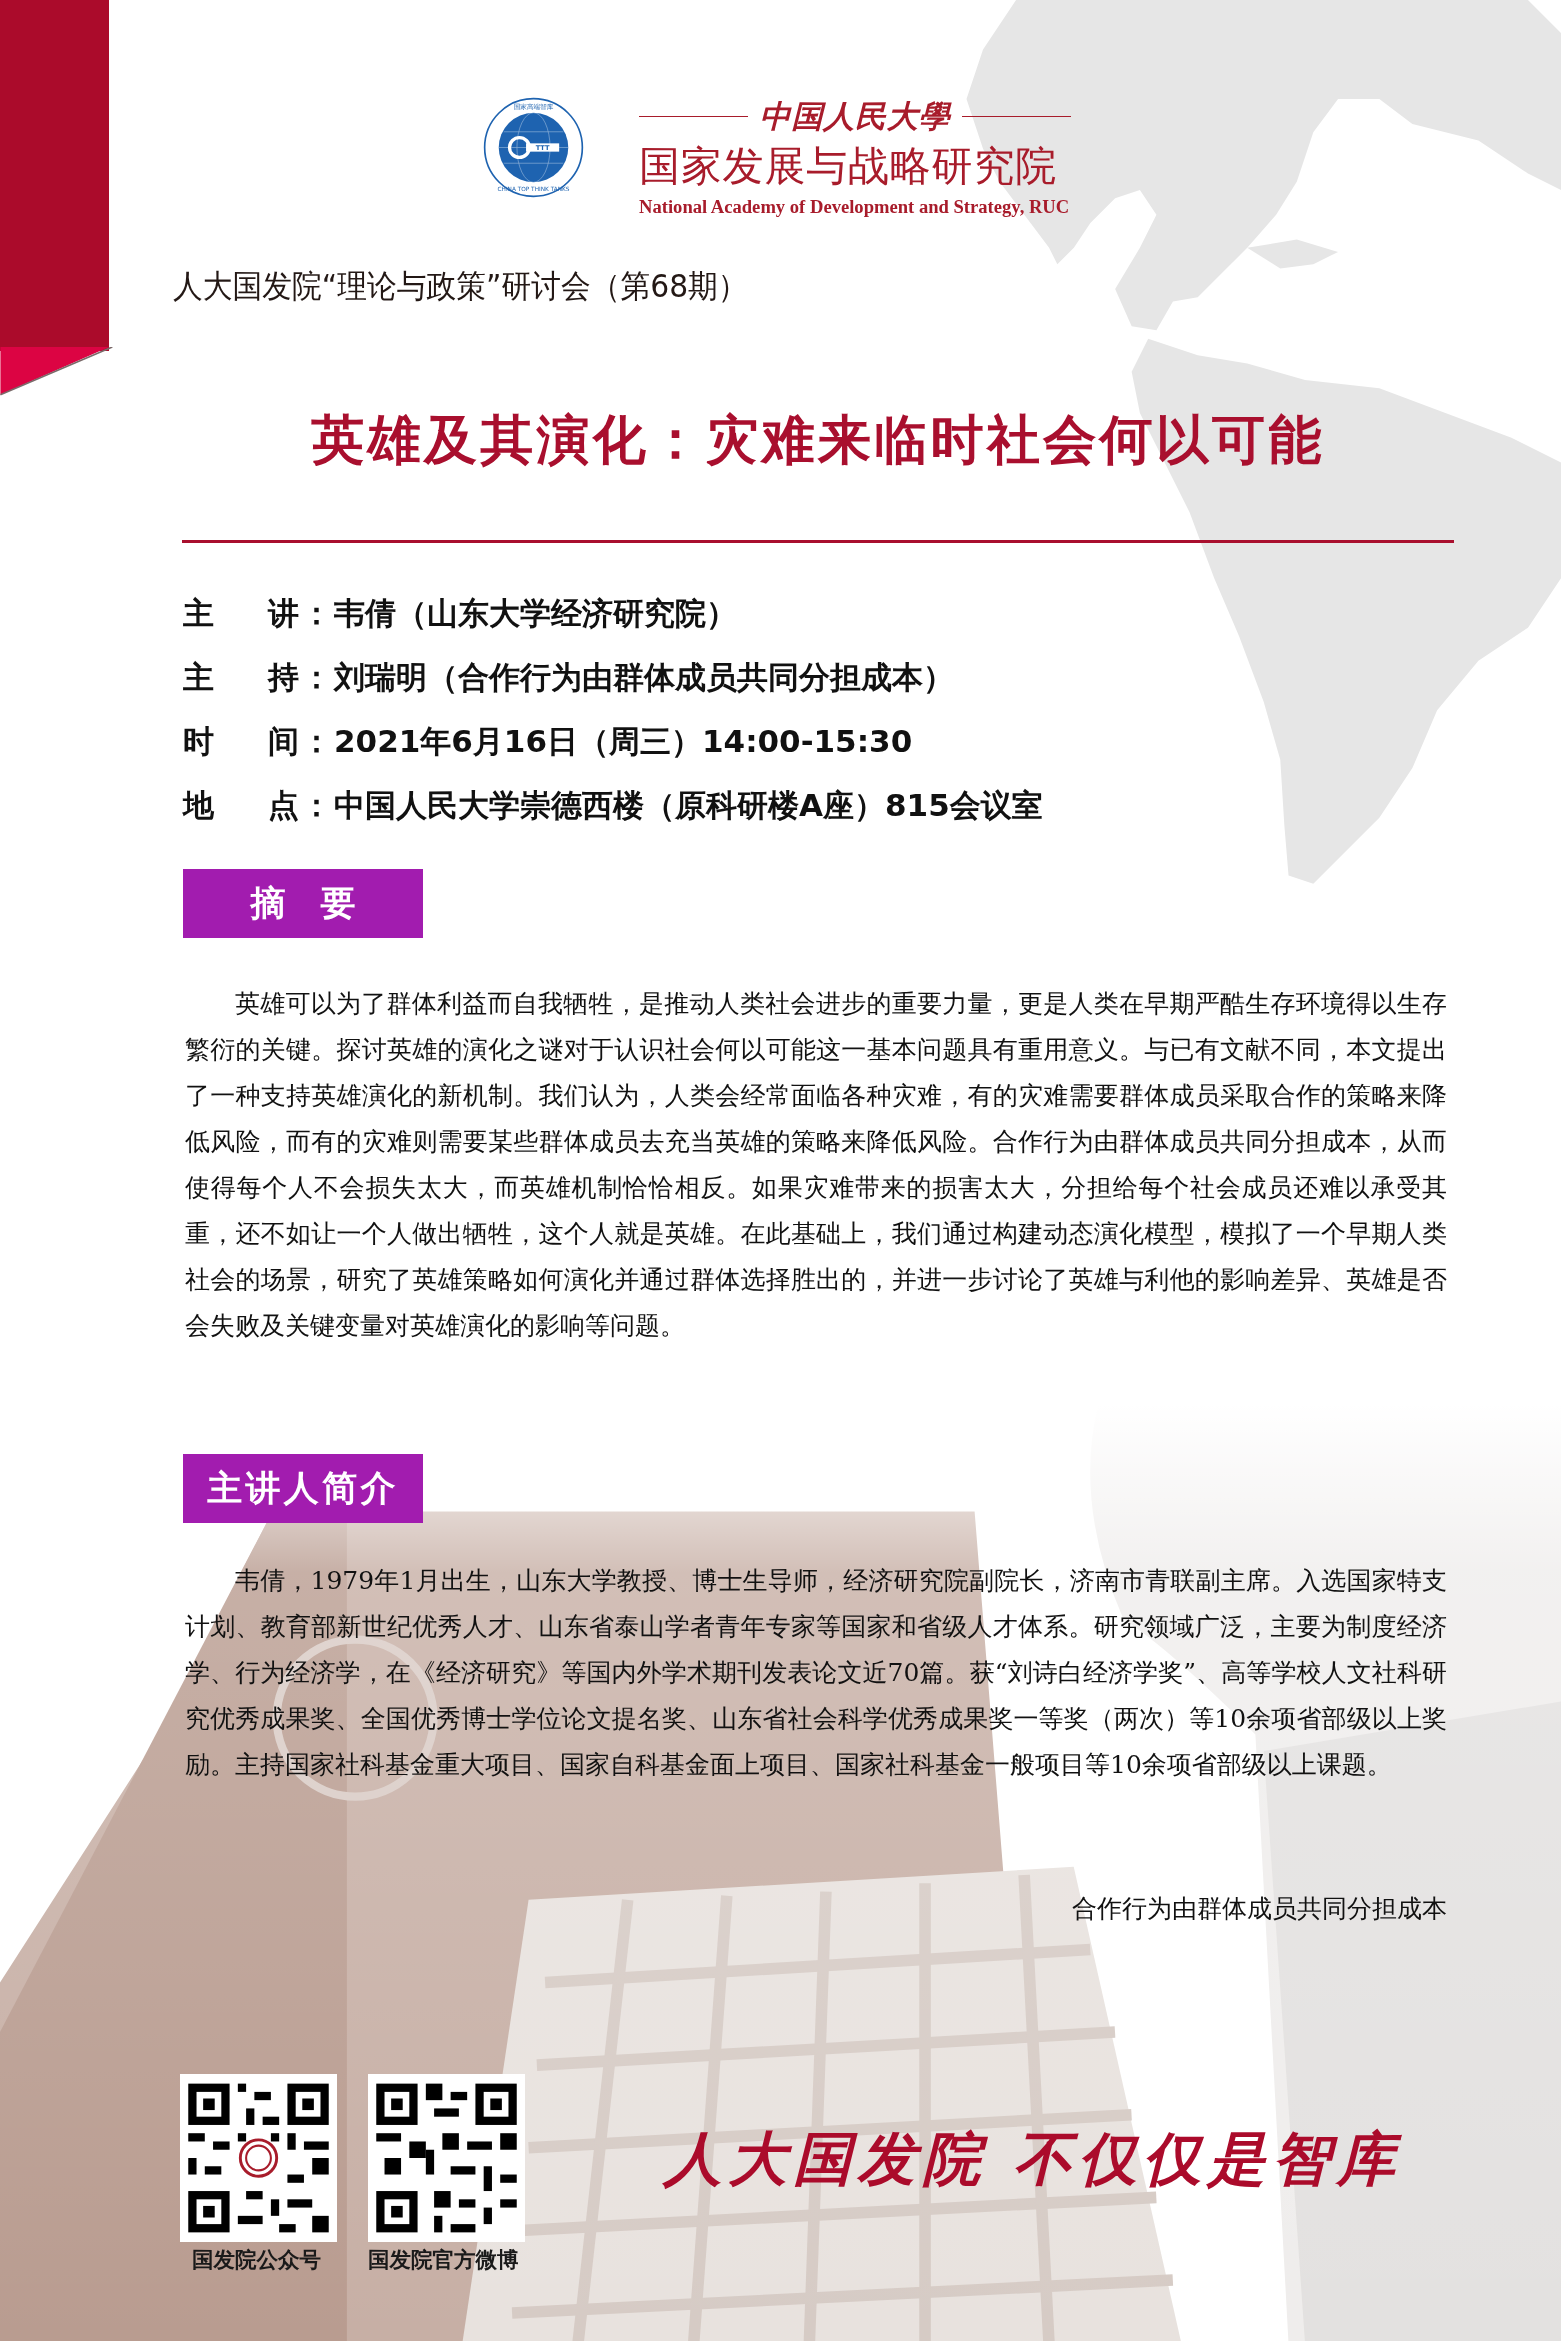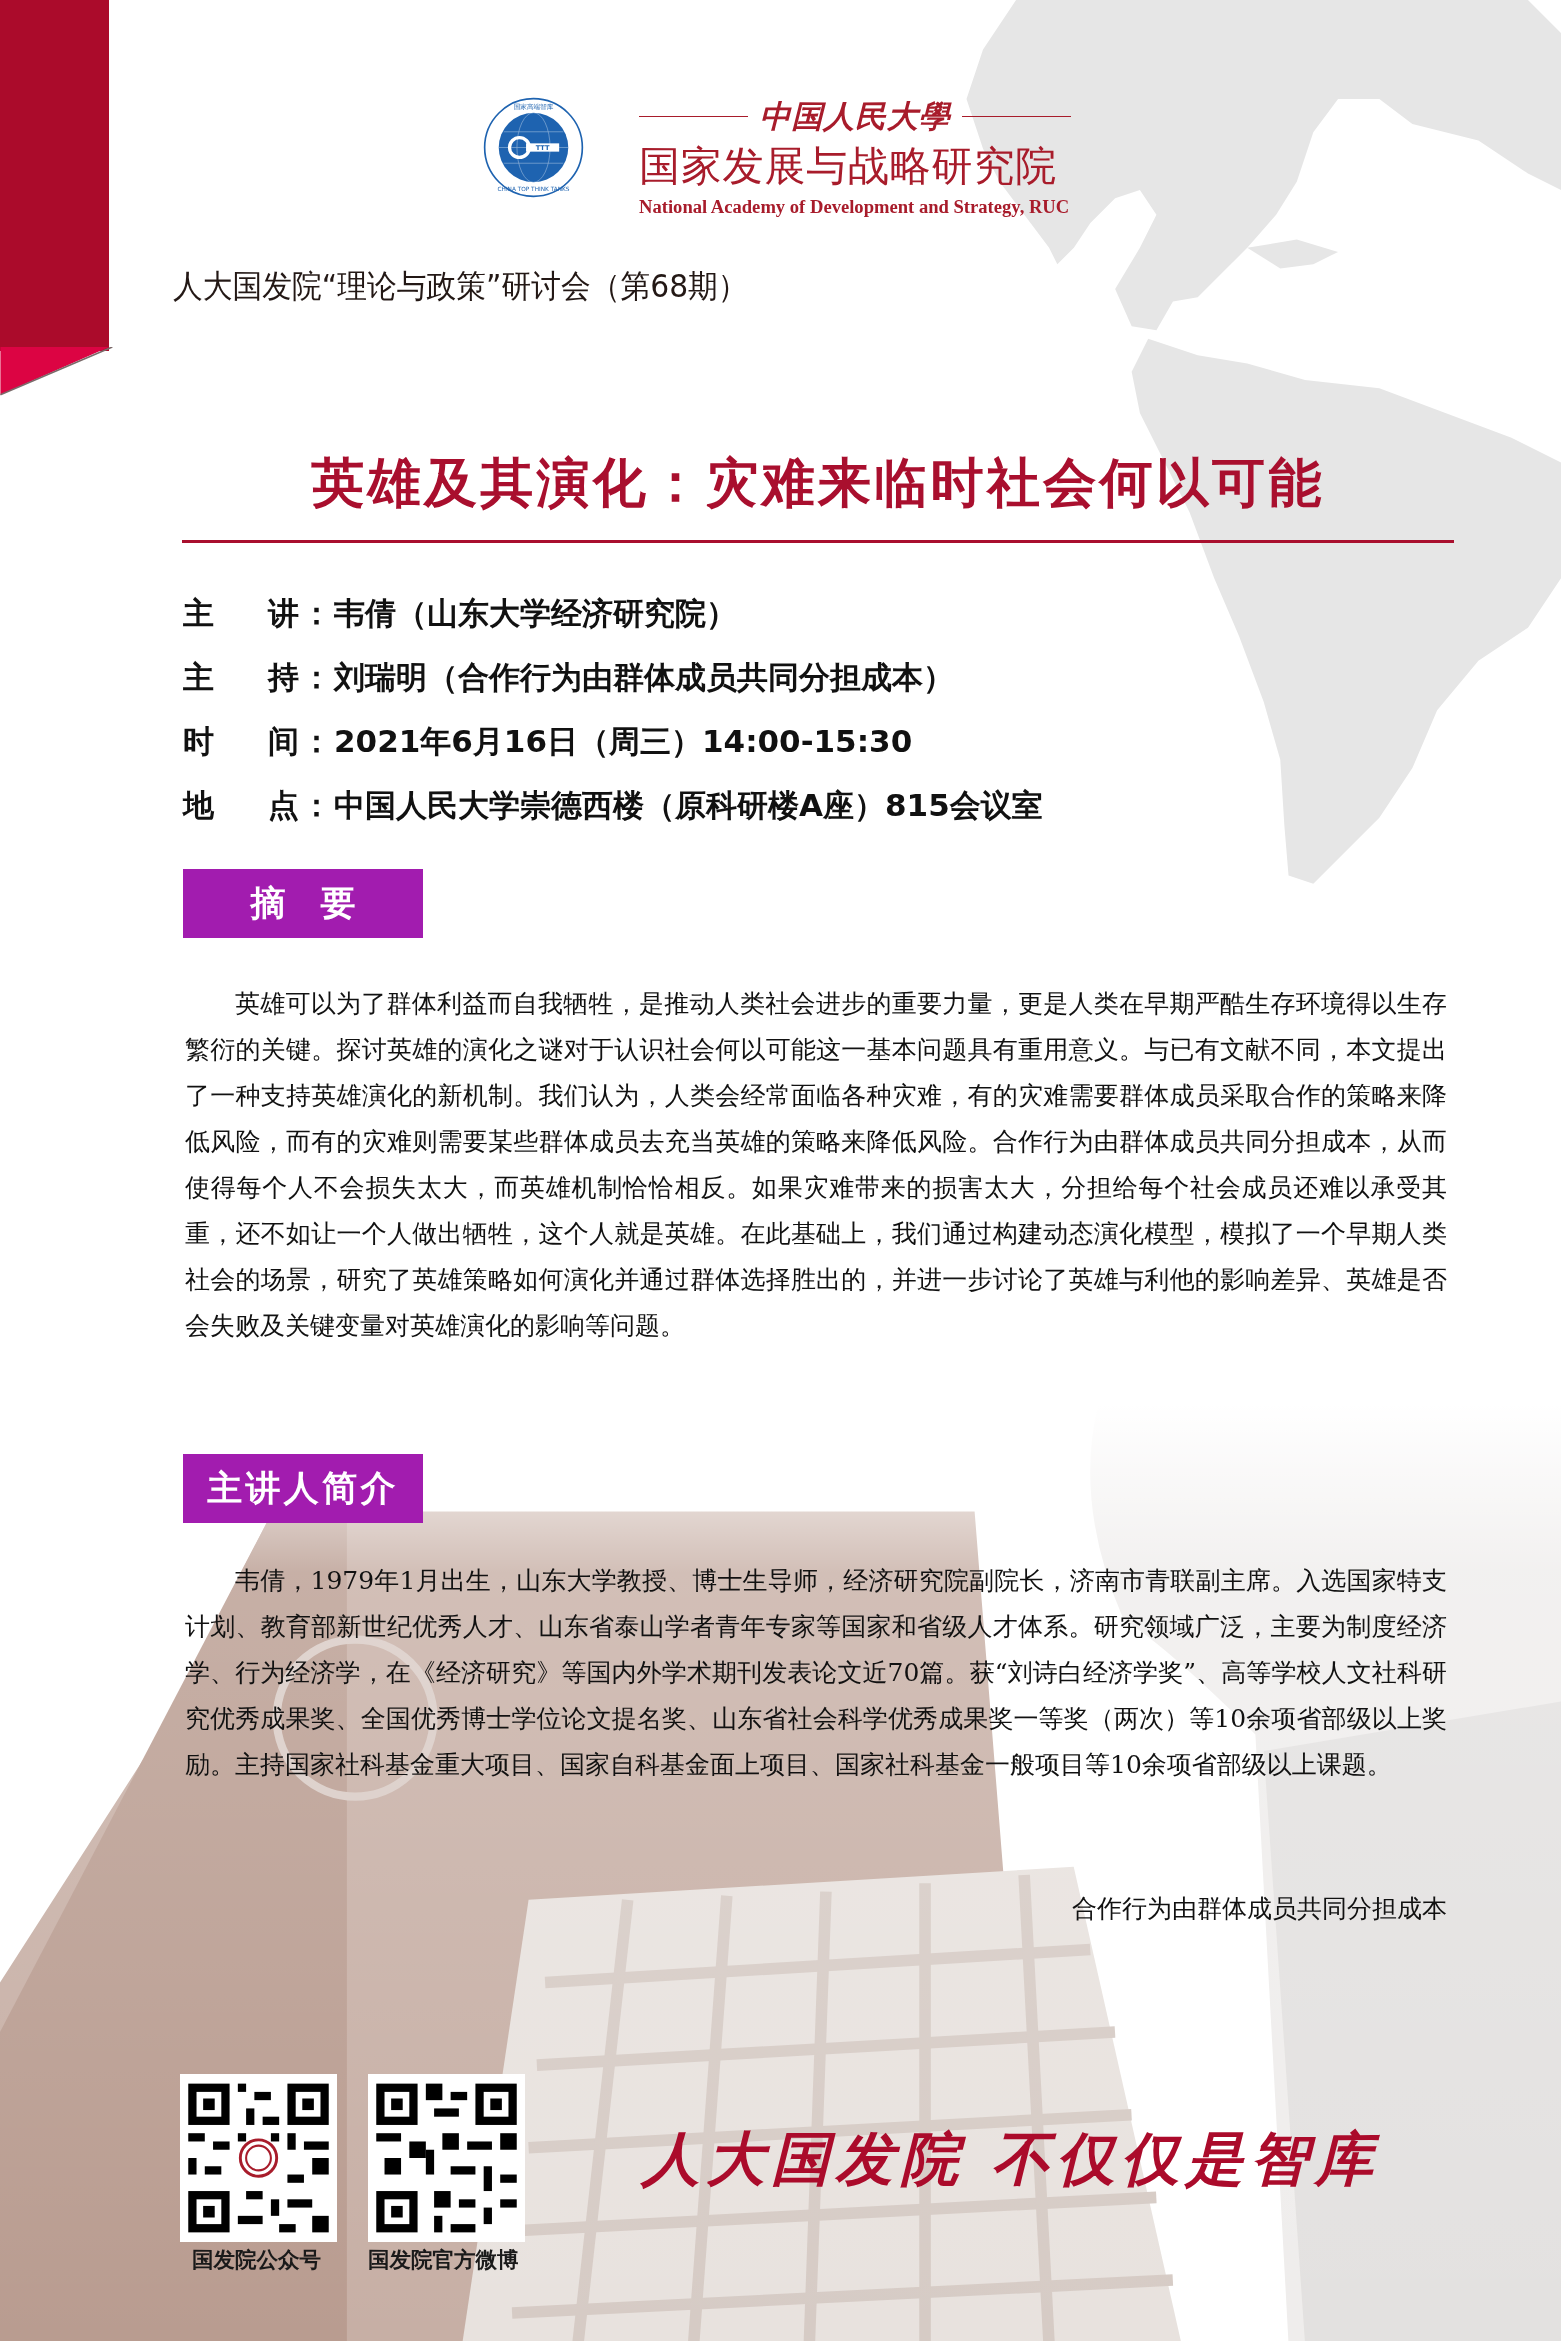--- a/index.html
+++ b/index.html
@@ -40,21 +40,20 @@
 
   
   .series {
     left: 173px; top: 263px; font-size: 32px; color: #231815; white-space: nowrap; line-height: 46px;
     font-family: "DejaVu Sans", sans-serif; transform: scaleX(0.93); transform-origin: left center;
   }
   .main-title {
     left: 182px; top: 403px; width: 1272px; text-align: center;
     font-size: 53px; font-weight: bold; color: #A90F2E; letter-spacing: 3.3px; line-height: 74px;
     font-family: "DejaVu Sans", sans-serif;
-    margin-top: 43px;
   }
   .title-rule { left: 182px; top: 540px; width: 1272px; height: 2.5px; background: #A90F2E; }
 
   
   .info { left: 183px; top: 582px; }
   .info-row { display: flex; align-items: center; height: 64px; font-size: 31px; color: #111; white-space: nowrap; }
   .info-label { display: flex; width: 116px; justify-content: space-between; font-weight: bold; }
   .info-colon { width: 35px; text-align: center; font-weight: bold; }
   .info-value { font-weight: bold; letter-spacing: 0px; }
 
@@ -82,21 +81,21 @@
 
   
   .qr-card { background: #fff; width: 157px; height: 168px; }
   .qr-1 { left: 180px; top: 2074px; }
   .qr-2 { left: 368px; top: 2074px; }
   .qr-card svg { width: 157px; height: 168px; display: block; }
   .qr-label { font-size: 21.5px; font-weight: bold; color: #1a1a1a; white-space: nowrap; }
   .qr-label-1 { left: 192px; top: 2245px; }
   .qr-label-2 { left: 368px; top: 2245px; }
   .slogan {
-    left: 642px; top: 2121px; font-family: "DejaVu Serif", "Liberation Serif", serif;
+    left: 664px; top: 2121px; font-family: "DejaVu Serif", "Liberation Serif", serif;
     font-style: italic; font-weight: bold; font-size: 58px; color: #AB0B2B; letter-spacing: 6.6px; white-space: nowrap;
   }
 </style>
 </head>
 <body>
 
 <svg class="map-bg" viewBox="0 0 740 1080" preserveAspectRatio="none">
   <path fill="#E6E6E6" d="M80,0 L700,0 L740,40 L740,230 L700,210 L640,170 L560,150 L520,120 L470,120 L440,160 L420,220 L395,260 L360,300 L320,340 L300,360 L270,365 L250,400 L220,395 L200,350 L230,300 L250,260 L230,230 L200,240 L170,270 L150,300 L130,320 L120,300 L90,260 L60,220 L40,180 L20,120 L40,60 Z"></path>
   <path fill="#E6E6E6" d="M240,410 L300,430 L360,440 L430,460 L520,470 L600,500 L680,530 L740,560 L740,700 L700,760 L640,800 L590,860 L560,930 L520,990 L470,1040 L440,1070 L410,1060 L405,1000 L400,920 L380,850 L350,770 L320,700 L290,620 L260,560 L230,500 L220,450 Z"></path>
   <path fill="#E6E6E6" d="M360,300 L420,290 L470,305 L440,320 L400,325 Z"></path>

